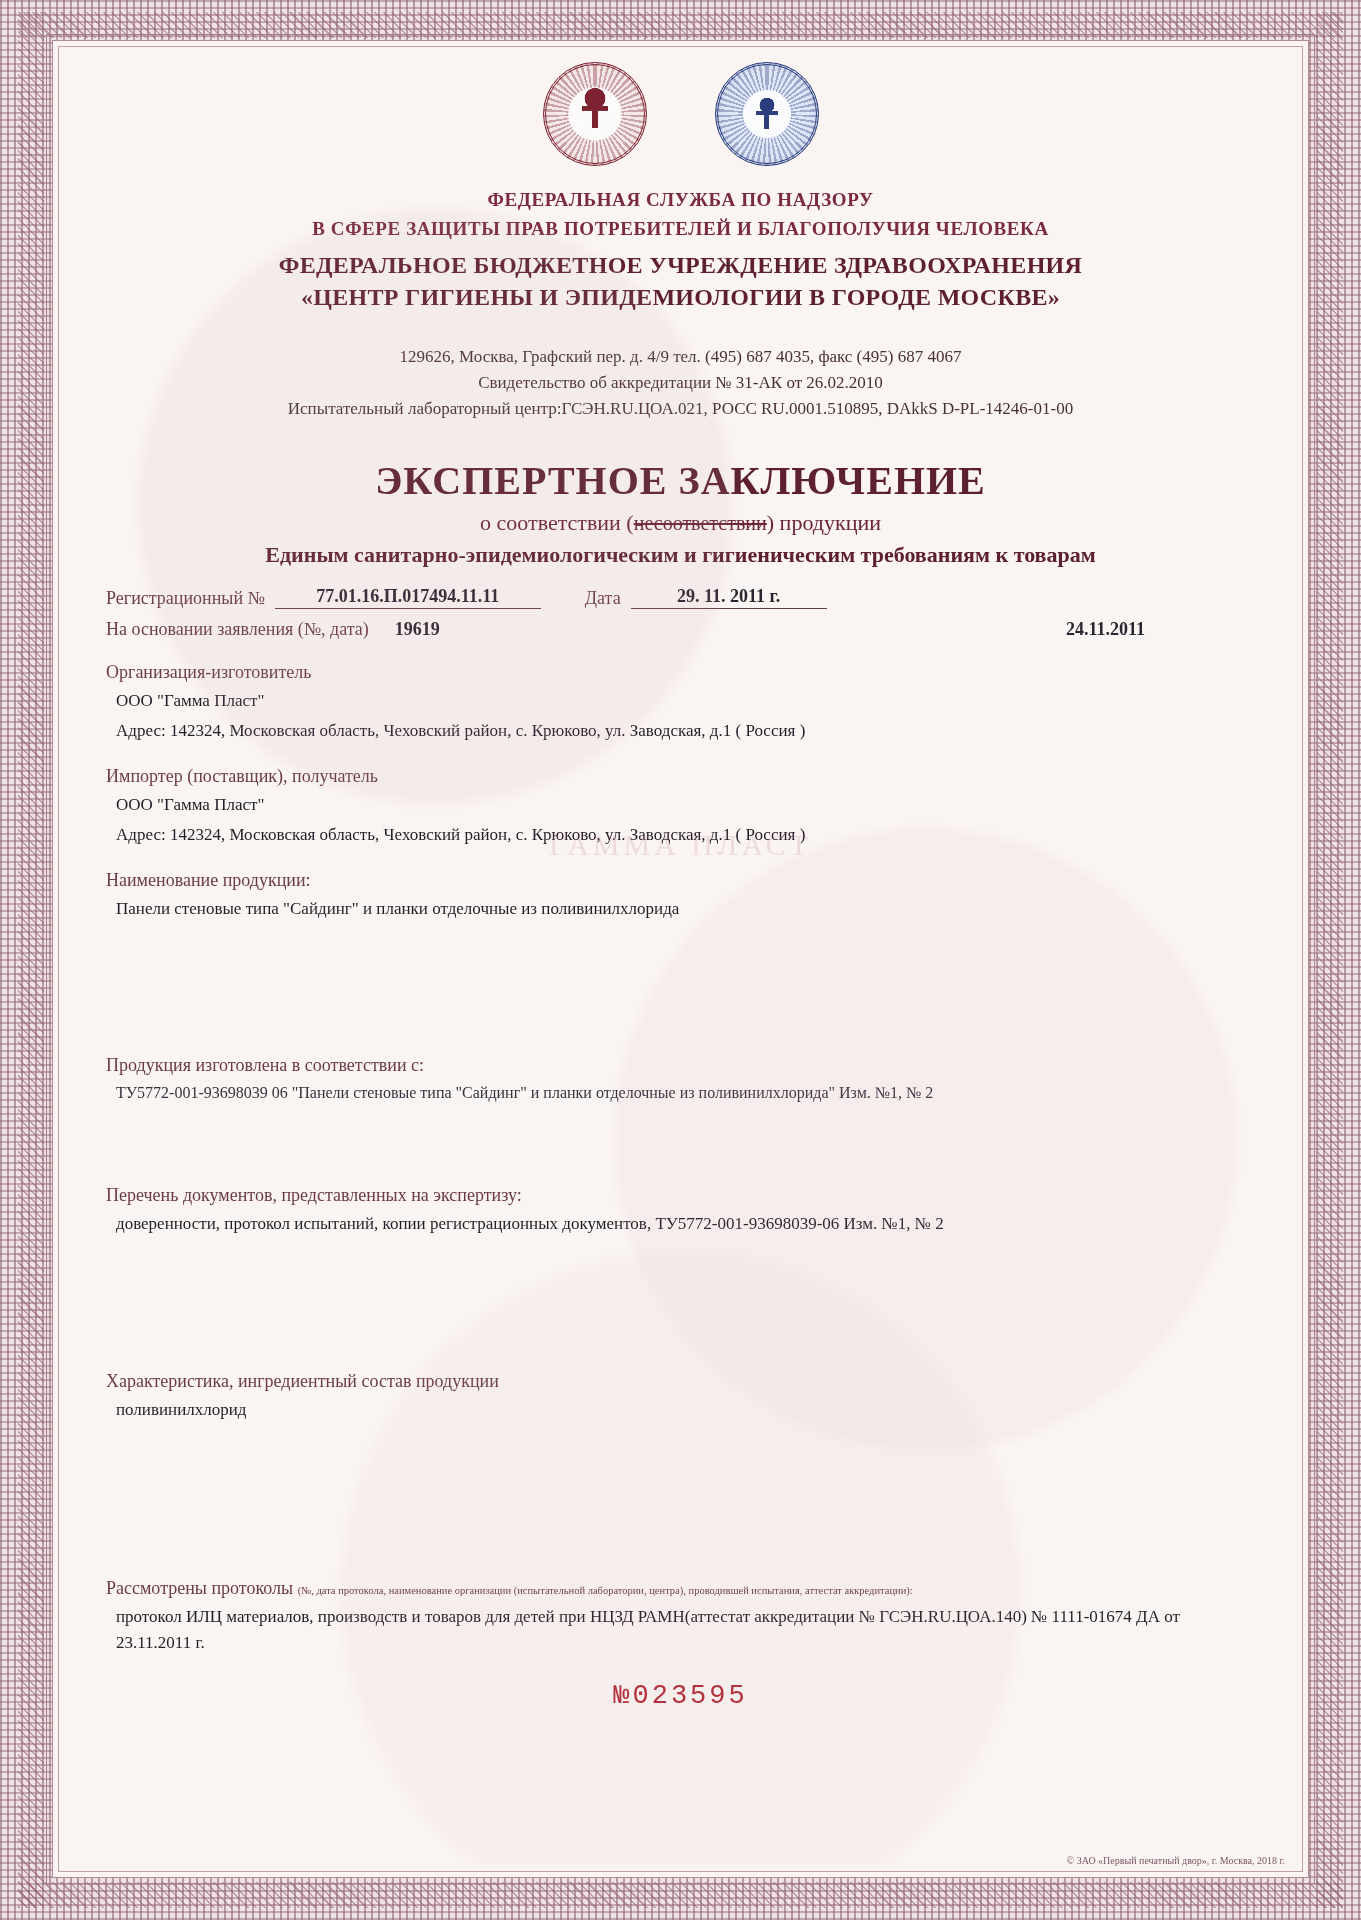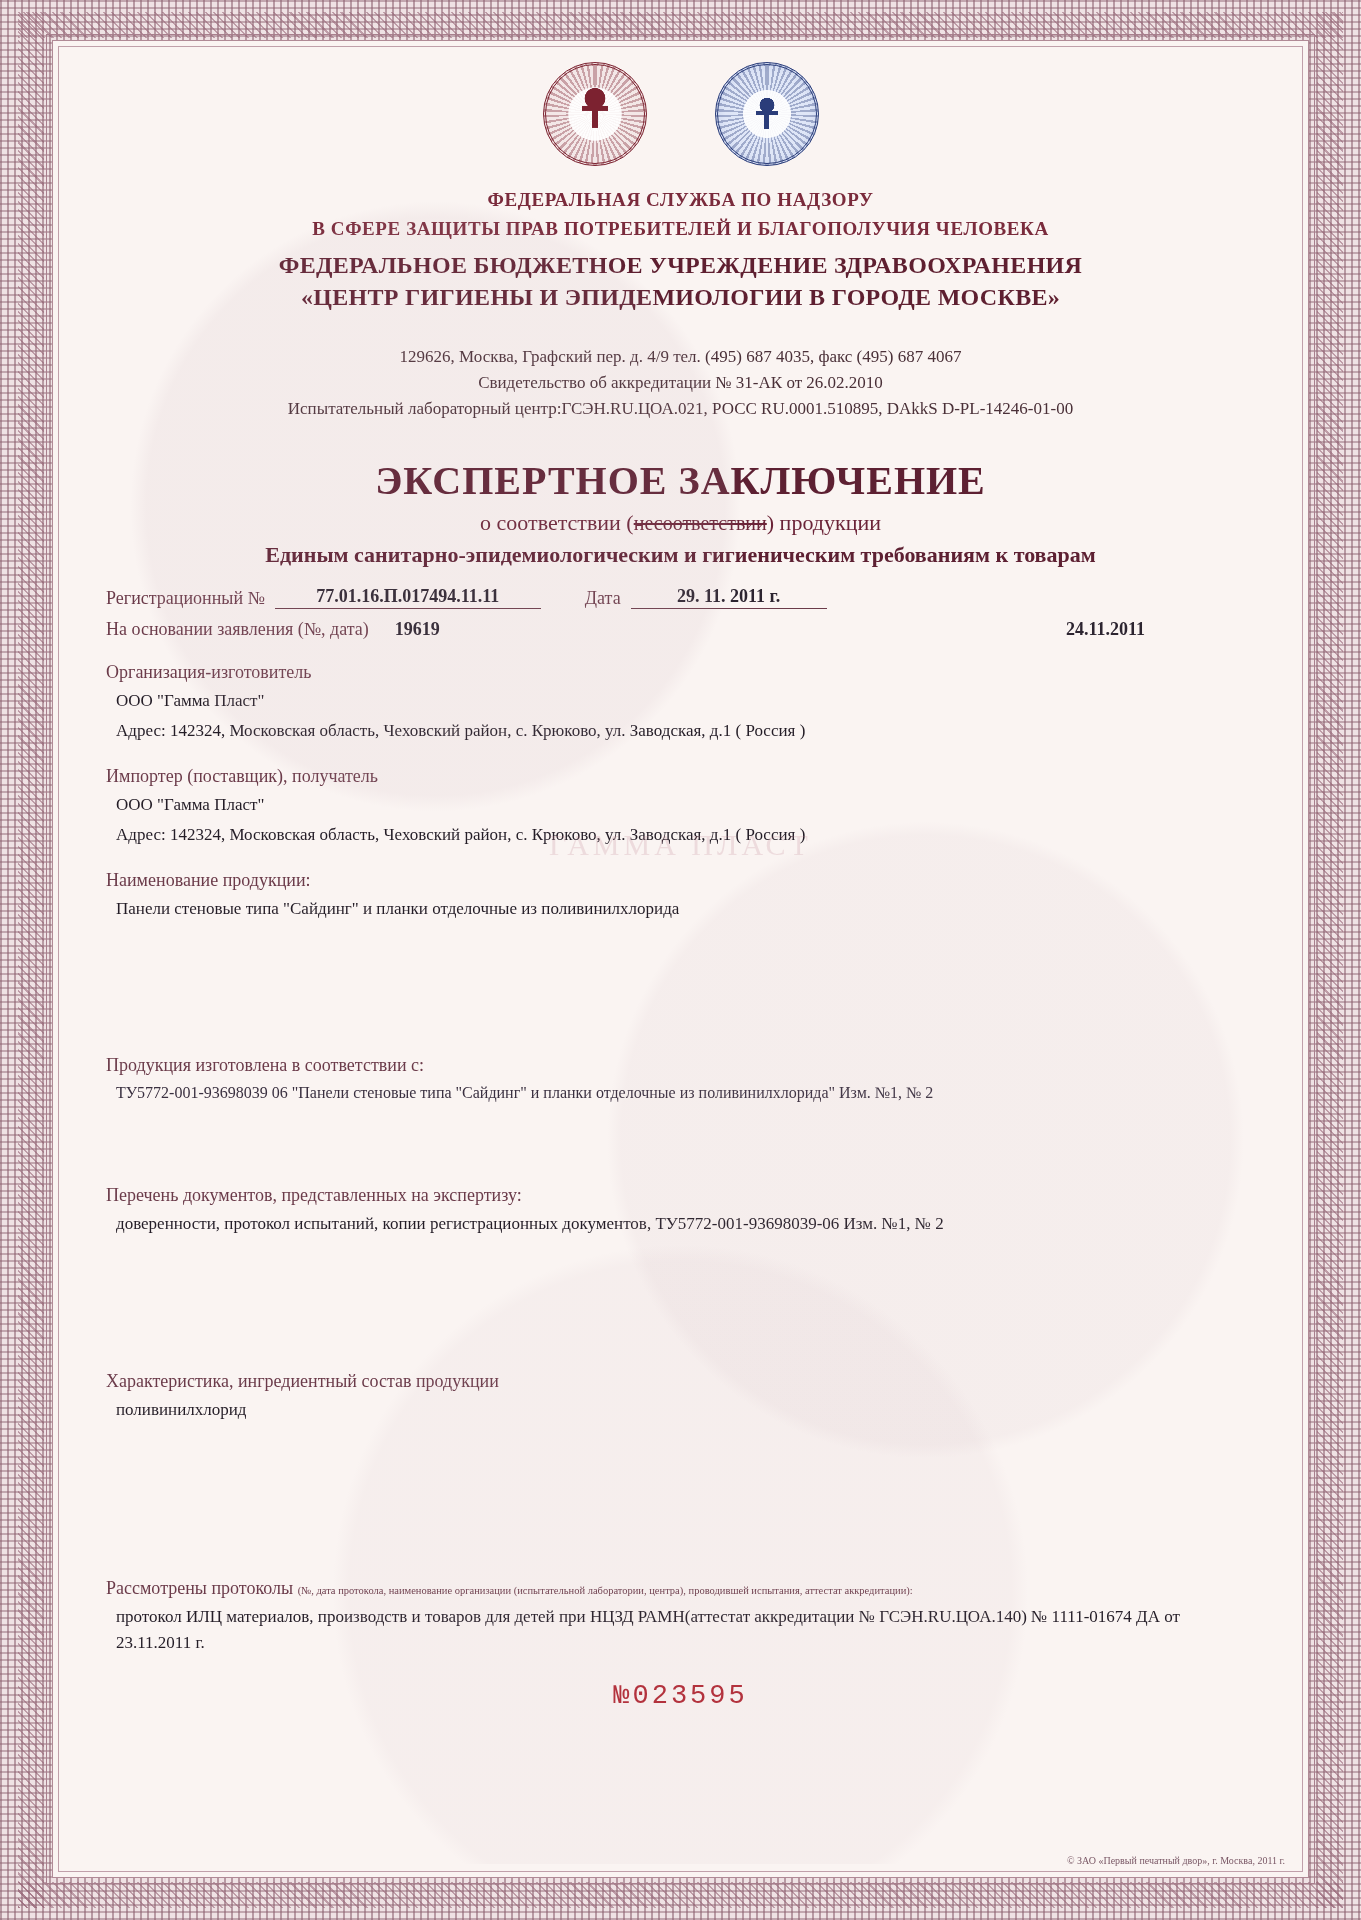--- a/index.html
+++ b/index.html
@@ -373,15 +373,15 @@
         <span>Рассмотрены протоколы</span>
         <span class="tiny">(№, дата протокола, наименование организации (испытательной лаборатории, центра), проводившей испытания, аттестат аккредитации):</span>
       </div>
       <div class="block-value">протокол ИЛЦ материалов, производств и товаров для детей при НЦЗД РАМН(аттестат аккредитации № ГСЭН.RU.ЦОА.140) № 1111-01674 ДА от 23.11.2011 г.</div>
     </div>
 
     <div class="serial">№023595</div>
 
     <div class="wm-center">ГАММА ПЛАСТ</div>
 
-    <div class="printer-note">© ЗАО «Первый печатный двор», г. Москва, 2011 г.</div>
+    <div class="printer-note">© ЗАО «Первый печатный двор», г. Москва, 2018 г.</div>
   </div>
 </div>
 
 </body></html>

